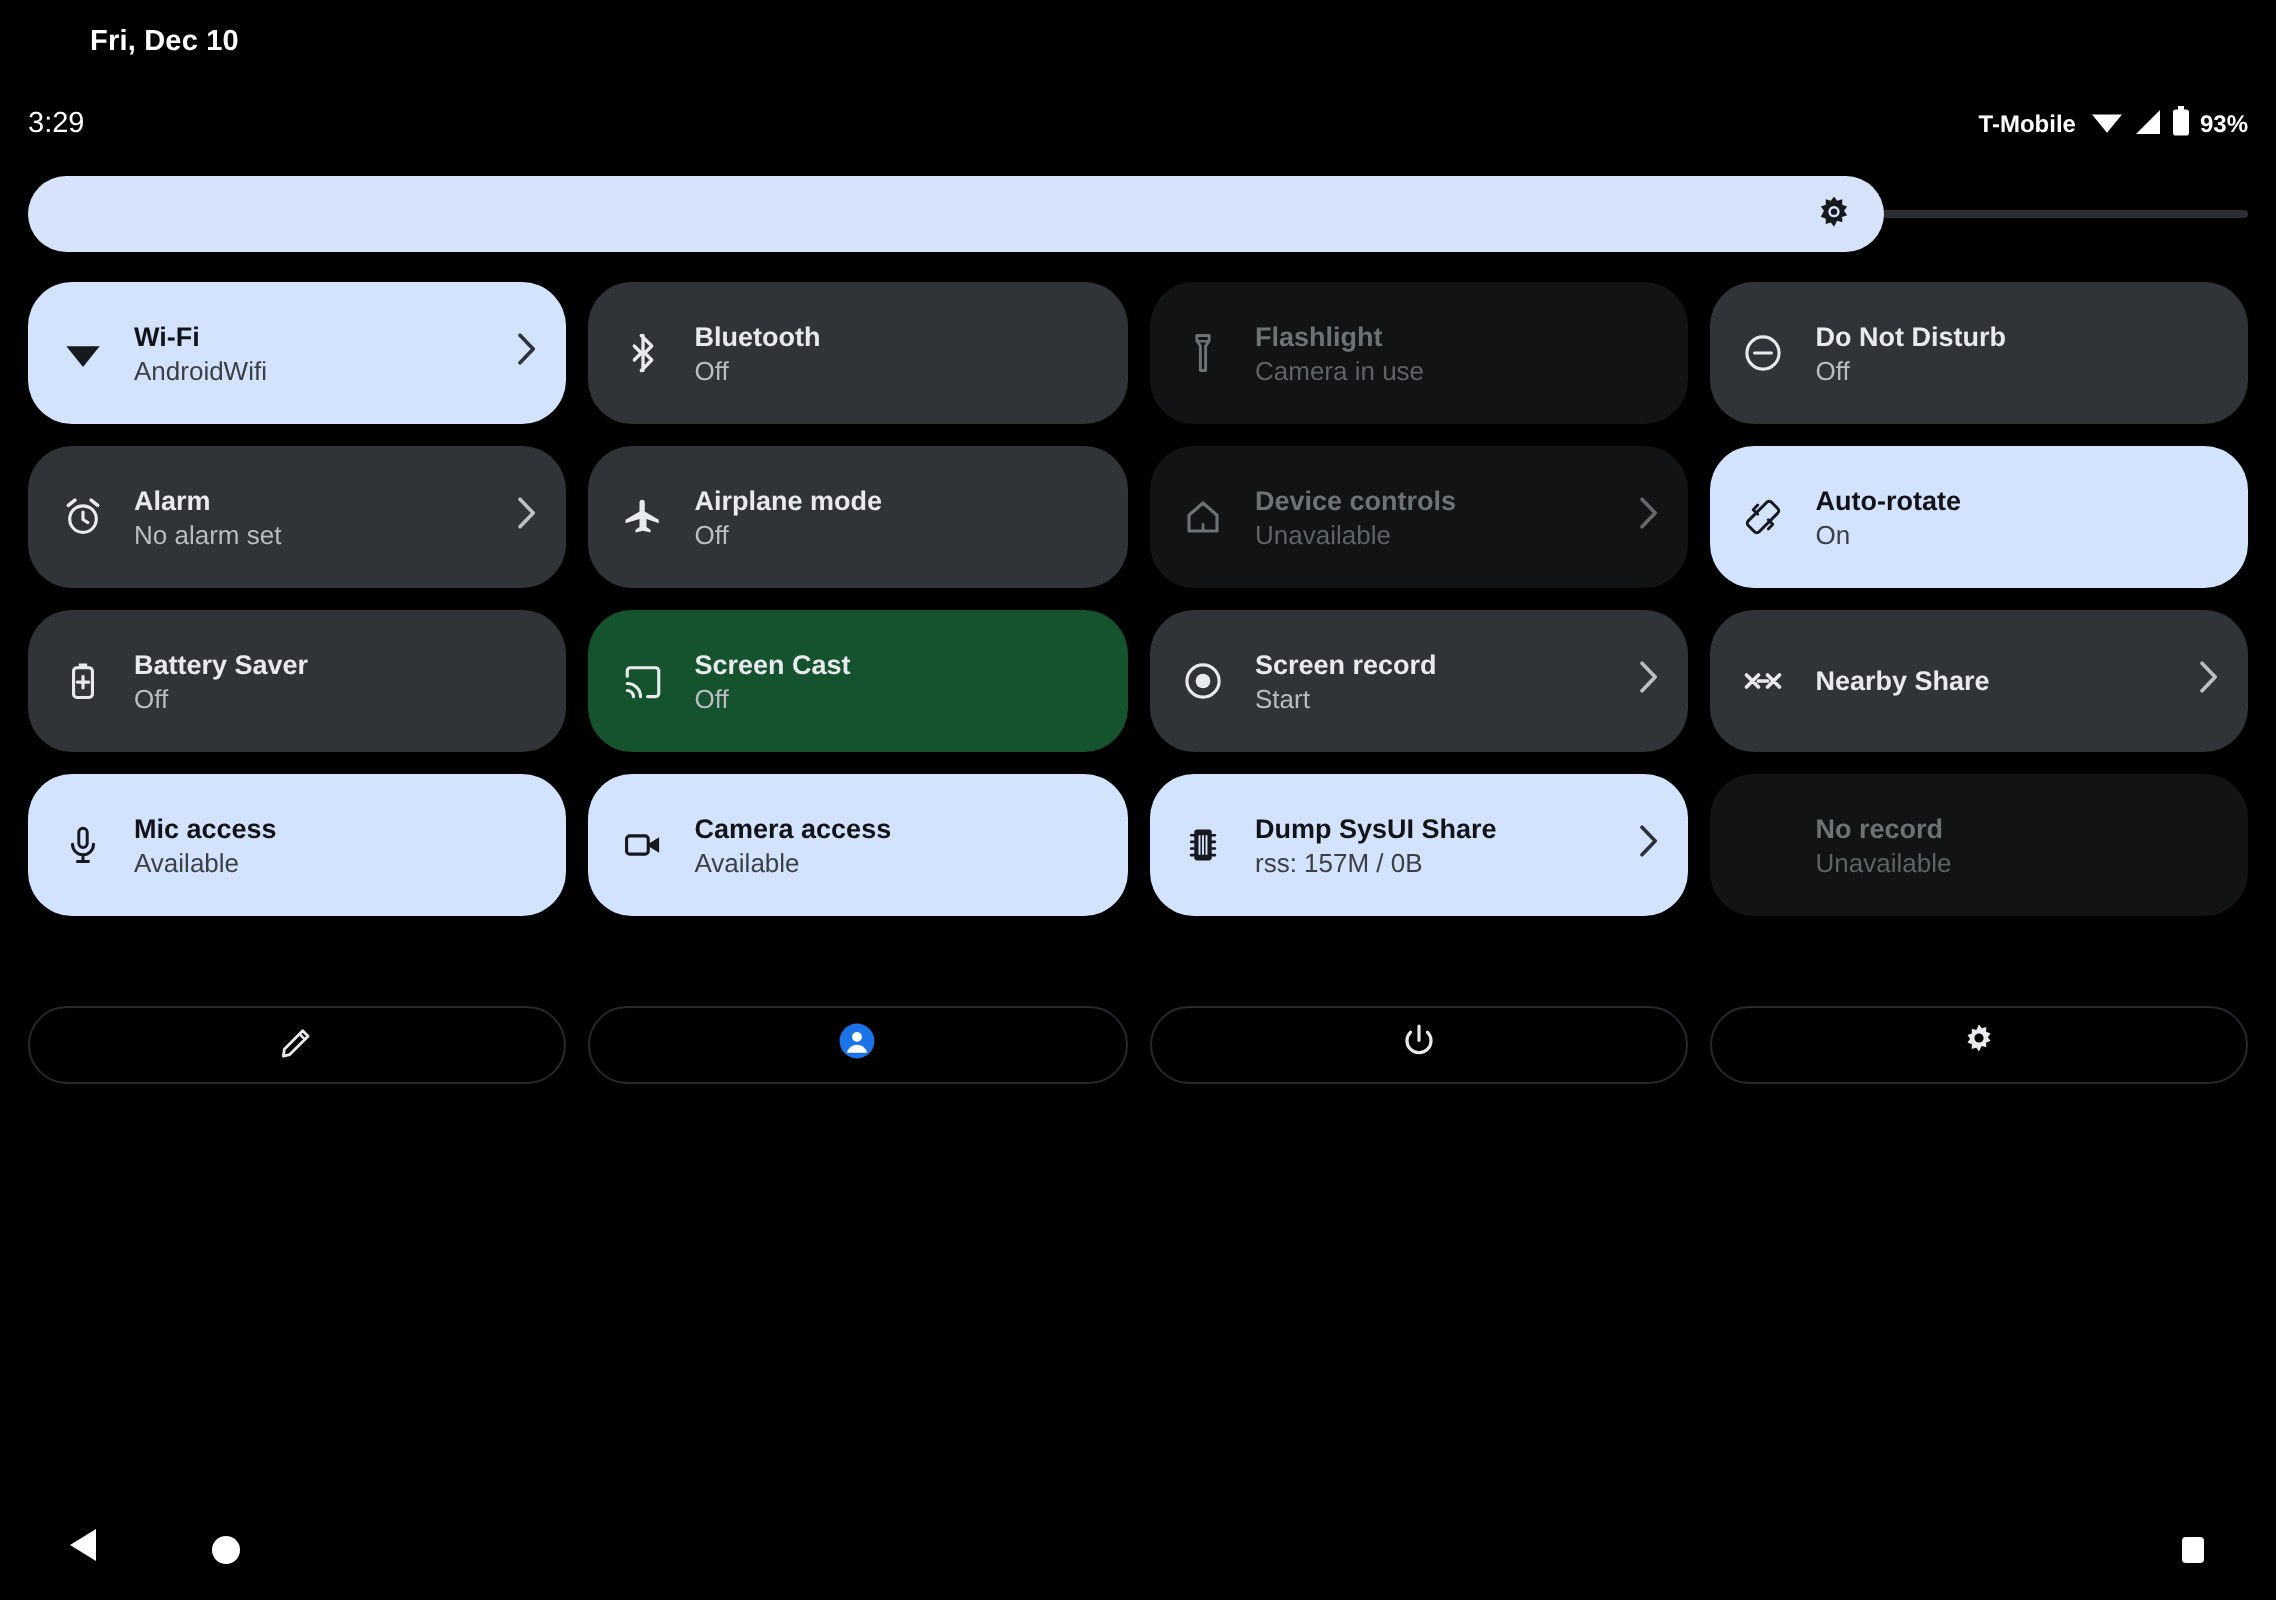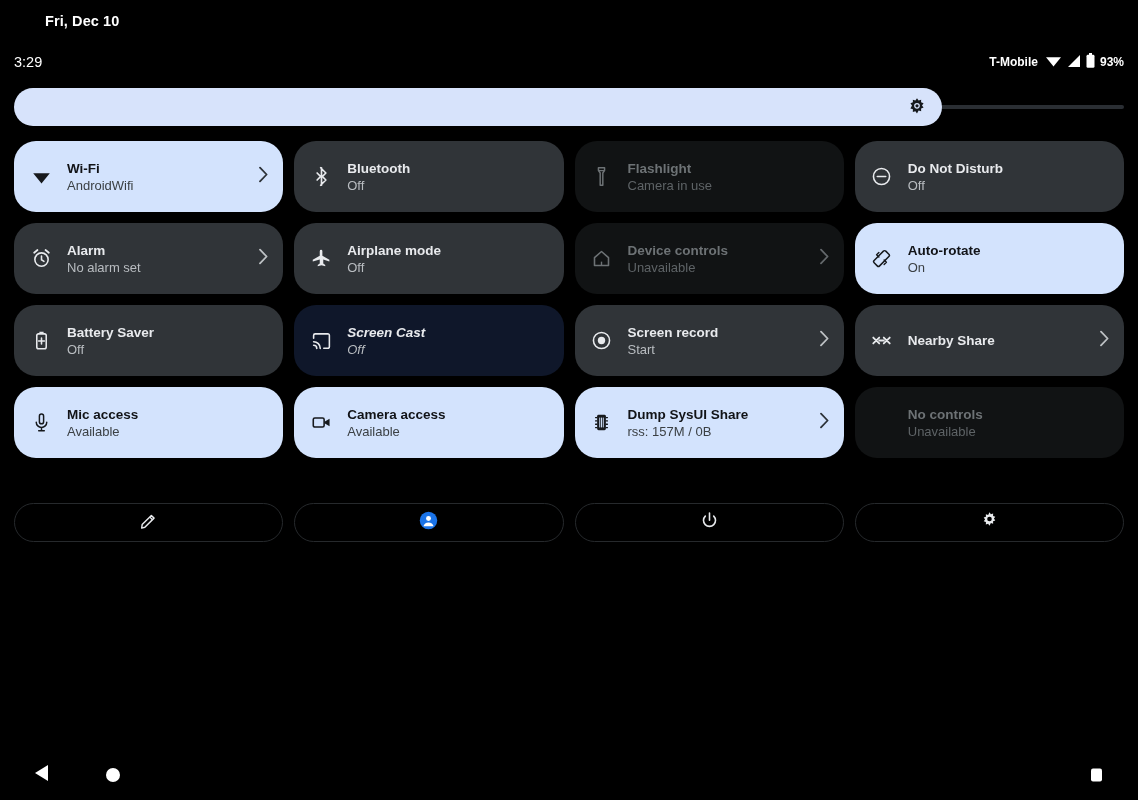--- a/index.html
+++ b/index.html
@@ -53,21 +53,21 @@
   .tile {
     position: relative;
     border-radius: 22px;
     background: #303438;
     display: flex; align-items: center;
     padding: 0 14px 0 16px;
     overflow: hidden;
   }
   .tile.active { background: #d3e3fd; }
   .tile.dim    { background: #111314; justify-content: flex-end; }
-  .tile.darker { background: #0f172a; font-style: italic; }
+  .tile.darker { background: #14532d; }
 
   .tile-ico {
     width: 22px; height: 22px; flex: 0 0 22px;
     display: flex; align-items: center; justify-content: center;
     margin-right: 15px;
   }
   .tile-ico svg { display: block; }
   .tile-text { flex: 1 1 auto; min-width: 0; display: flex; flex-direction: column; justify-content: center; gap: 2px; }
   .tile-label {
     font-size: 13.5px; font-weight: 700; color: #e8eaed;
@@ -346,21 +346,21 @@
           <span class="tile-label">Dump SysUI Share</span>
           <span class="tile-sub">rss: 157M / 0B</span>
         </span>
         <span class="chevron"><svg width="11" height="17" viewBox="0 0 11 17">
             <path d="M2 1.6 L8.6 8.5 L2 15.4" fill="none" stroke="#cdd1d4" stroke-width="1.8" stroke-linecap="round" stroke-linejoin="round"></path>
           </svg></span>
       </div>
       <div class="tile dim">
         <span class="tile-ico"></span>
         <span class="tile-text">
-          <span class="tile-label">No controls</span>
+          <span class="tile-label">No record</span>
           <span class="tile-sub">Unavailable</span>
         </span>
       </div>
     </div>
 
   <div class="footer-actions">
       <div class="fbtn">
         <span><svg width="19" height="19" viewBox="0 0 24 24">
             <path d="M4 17.2 L15.6 5.6 L19 9 L7.4 20.6 L3.4 21.6 Z" fill="none" stroke="#e8eaed" stroke-width="1.8" stroke-linejoin="round"></path>
             <path d="M13.6 7.6 L17 11" stroke="#e8eaed" stroke-width="1.6"></path>

